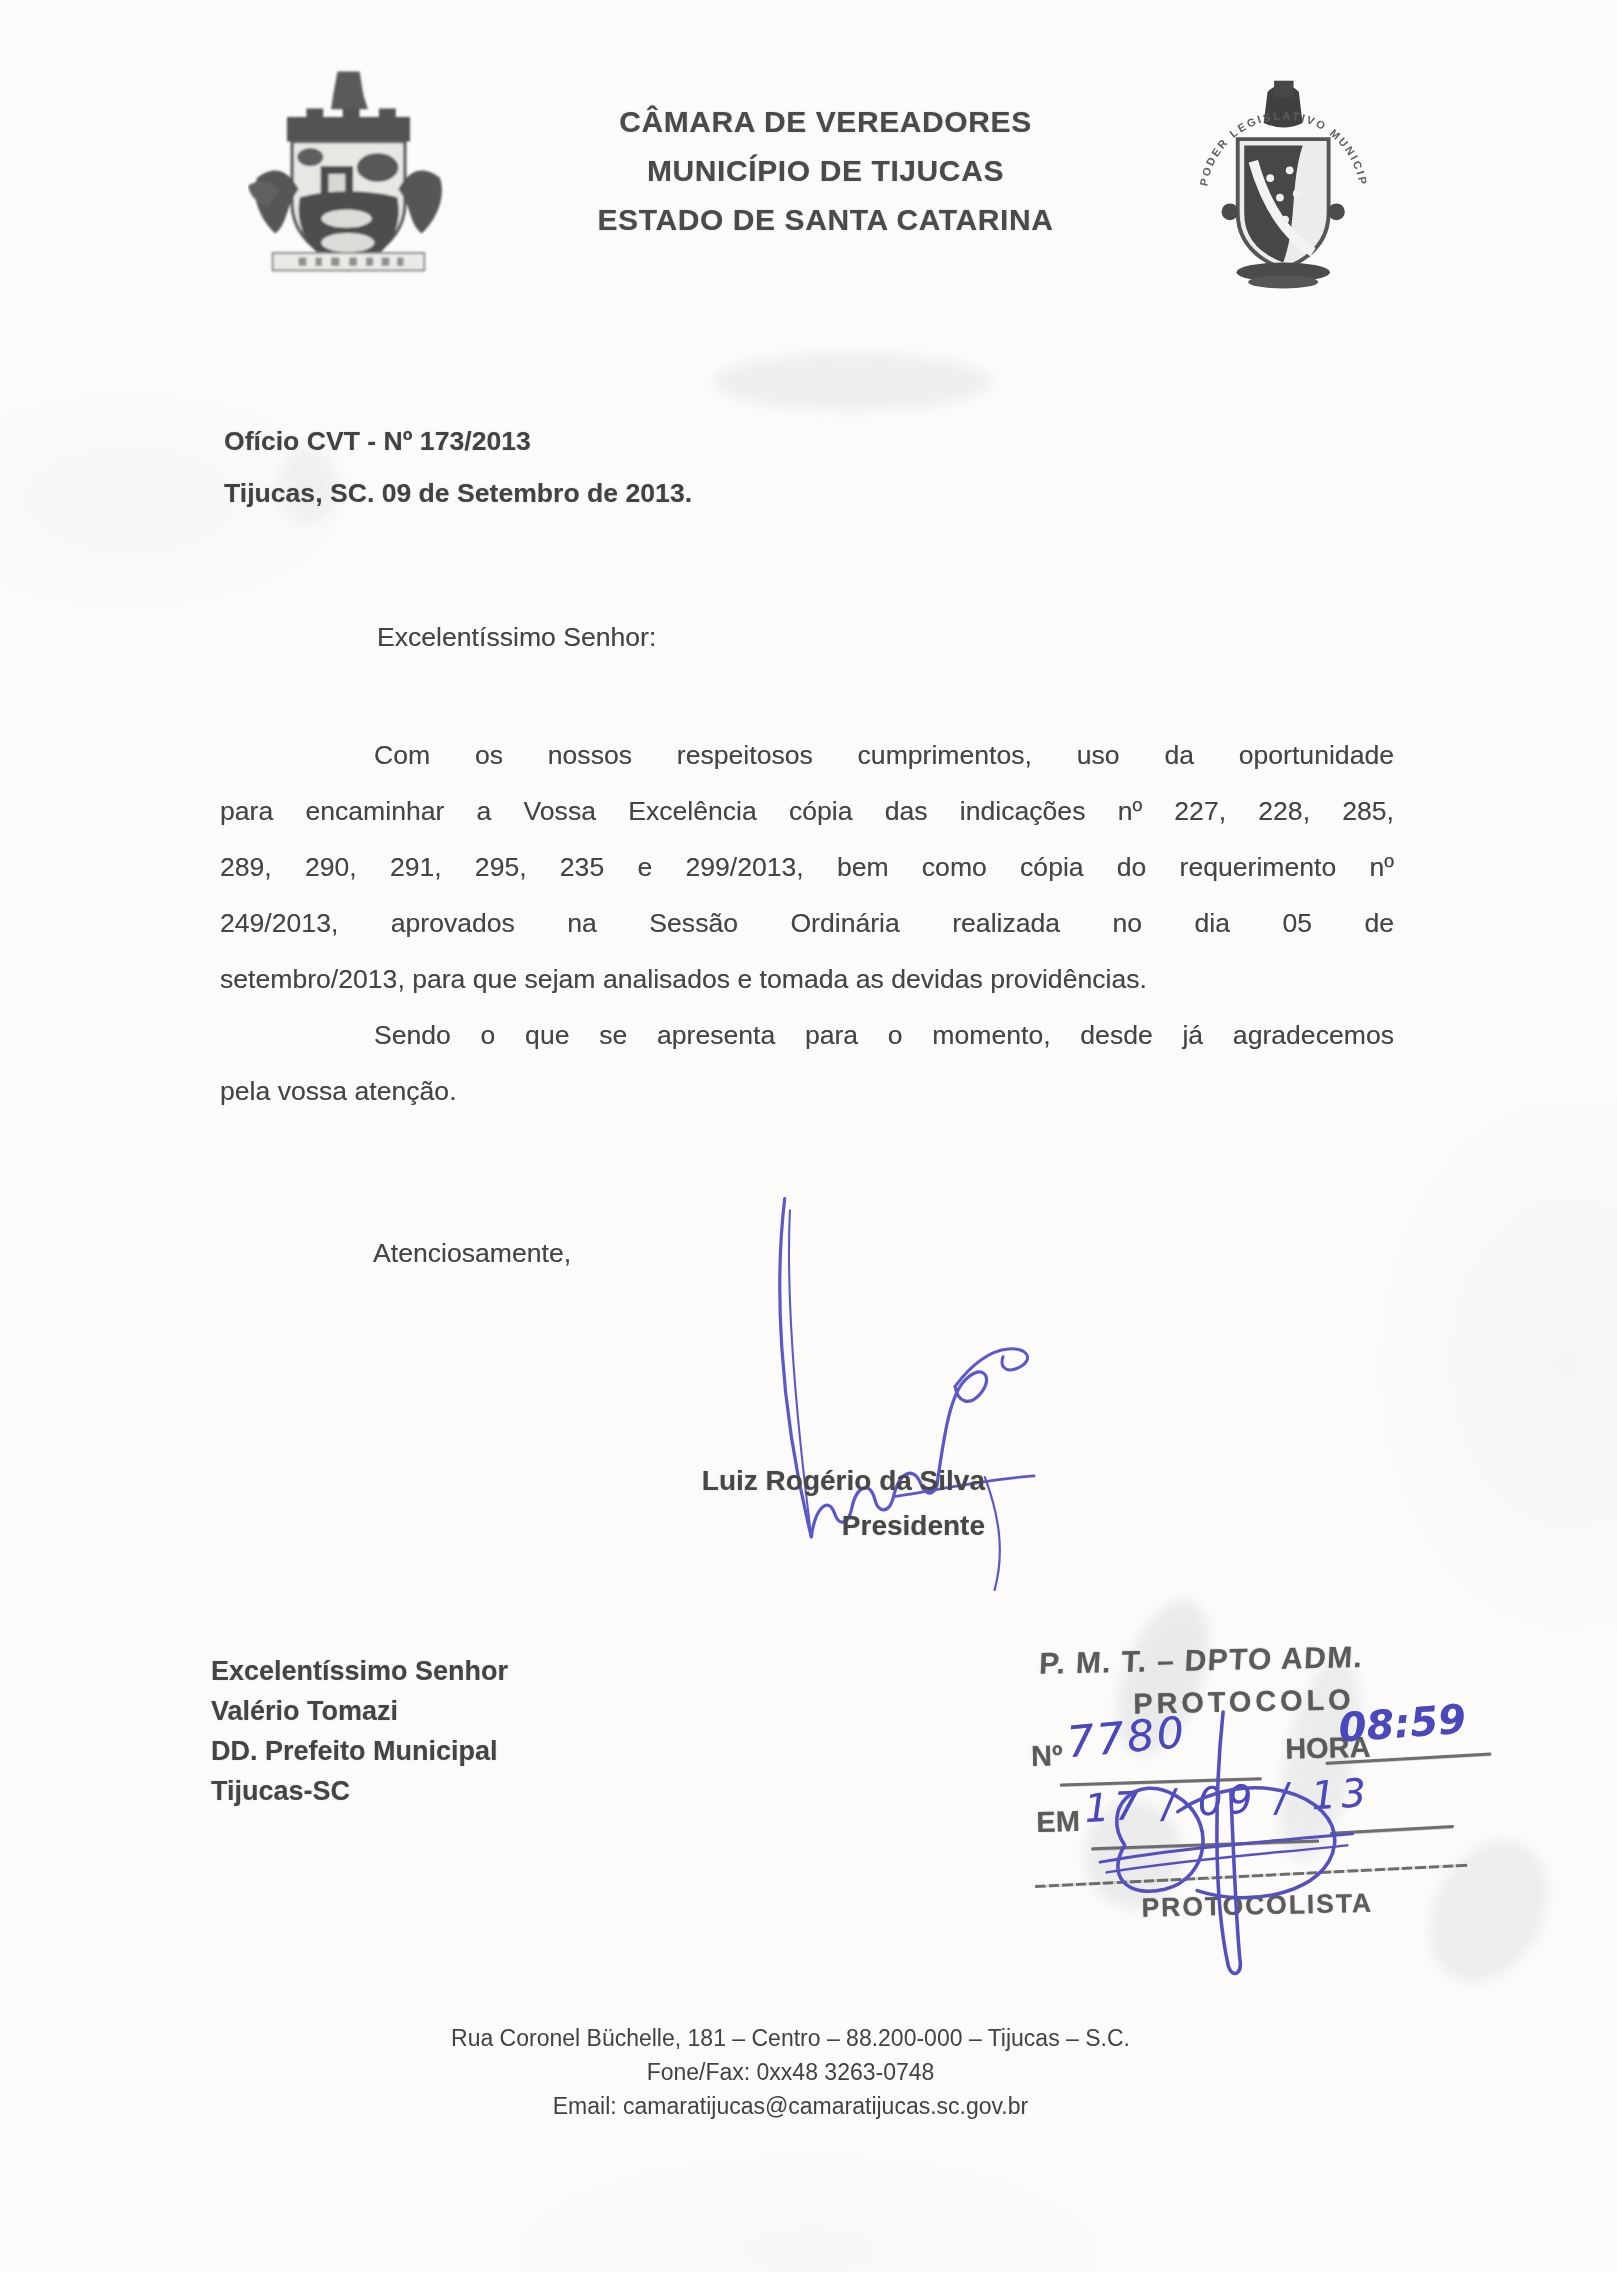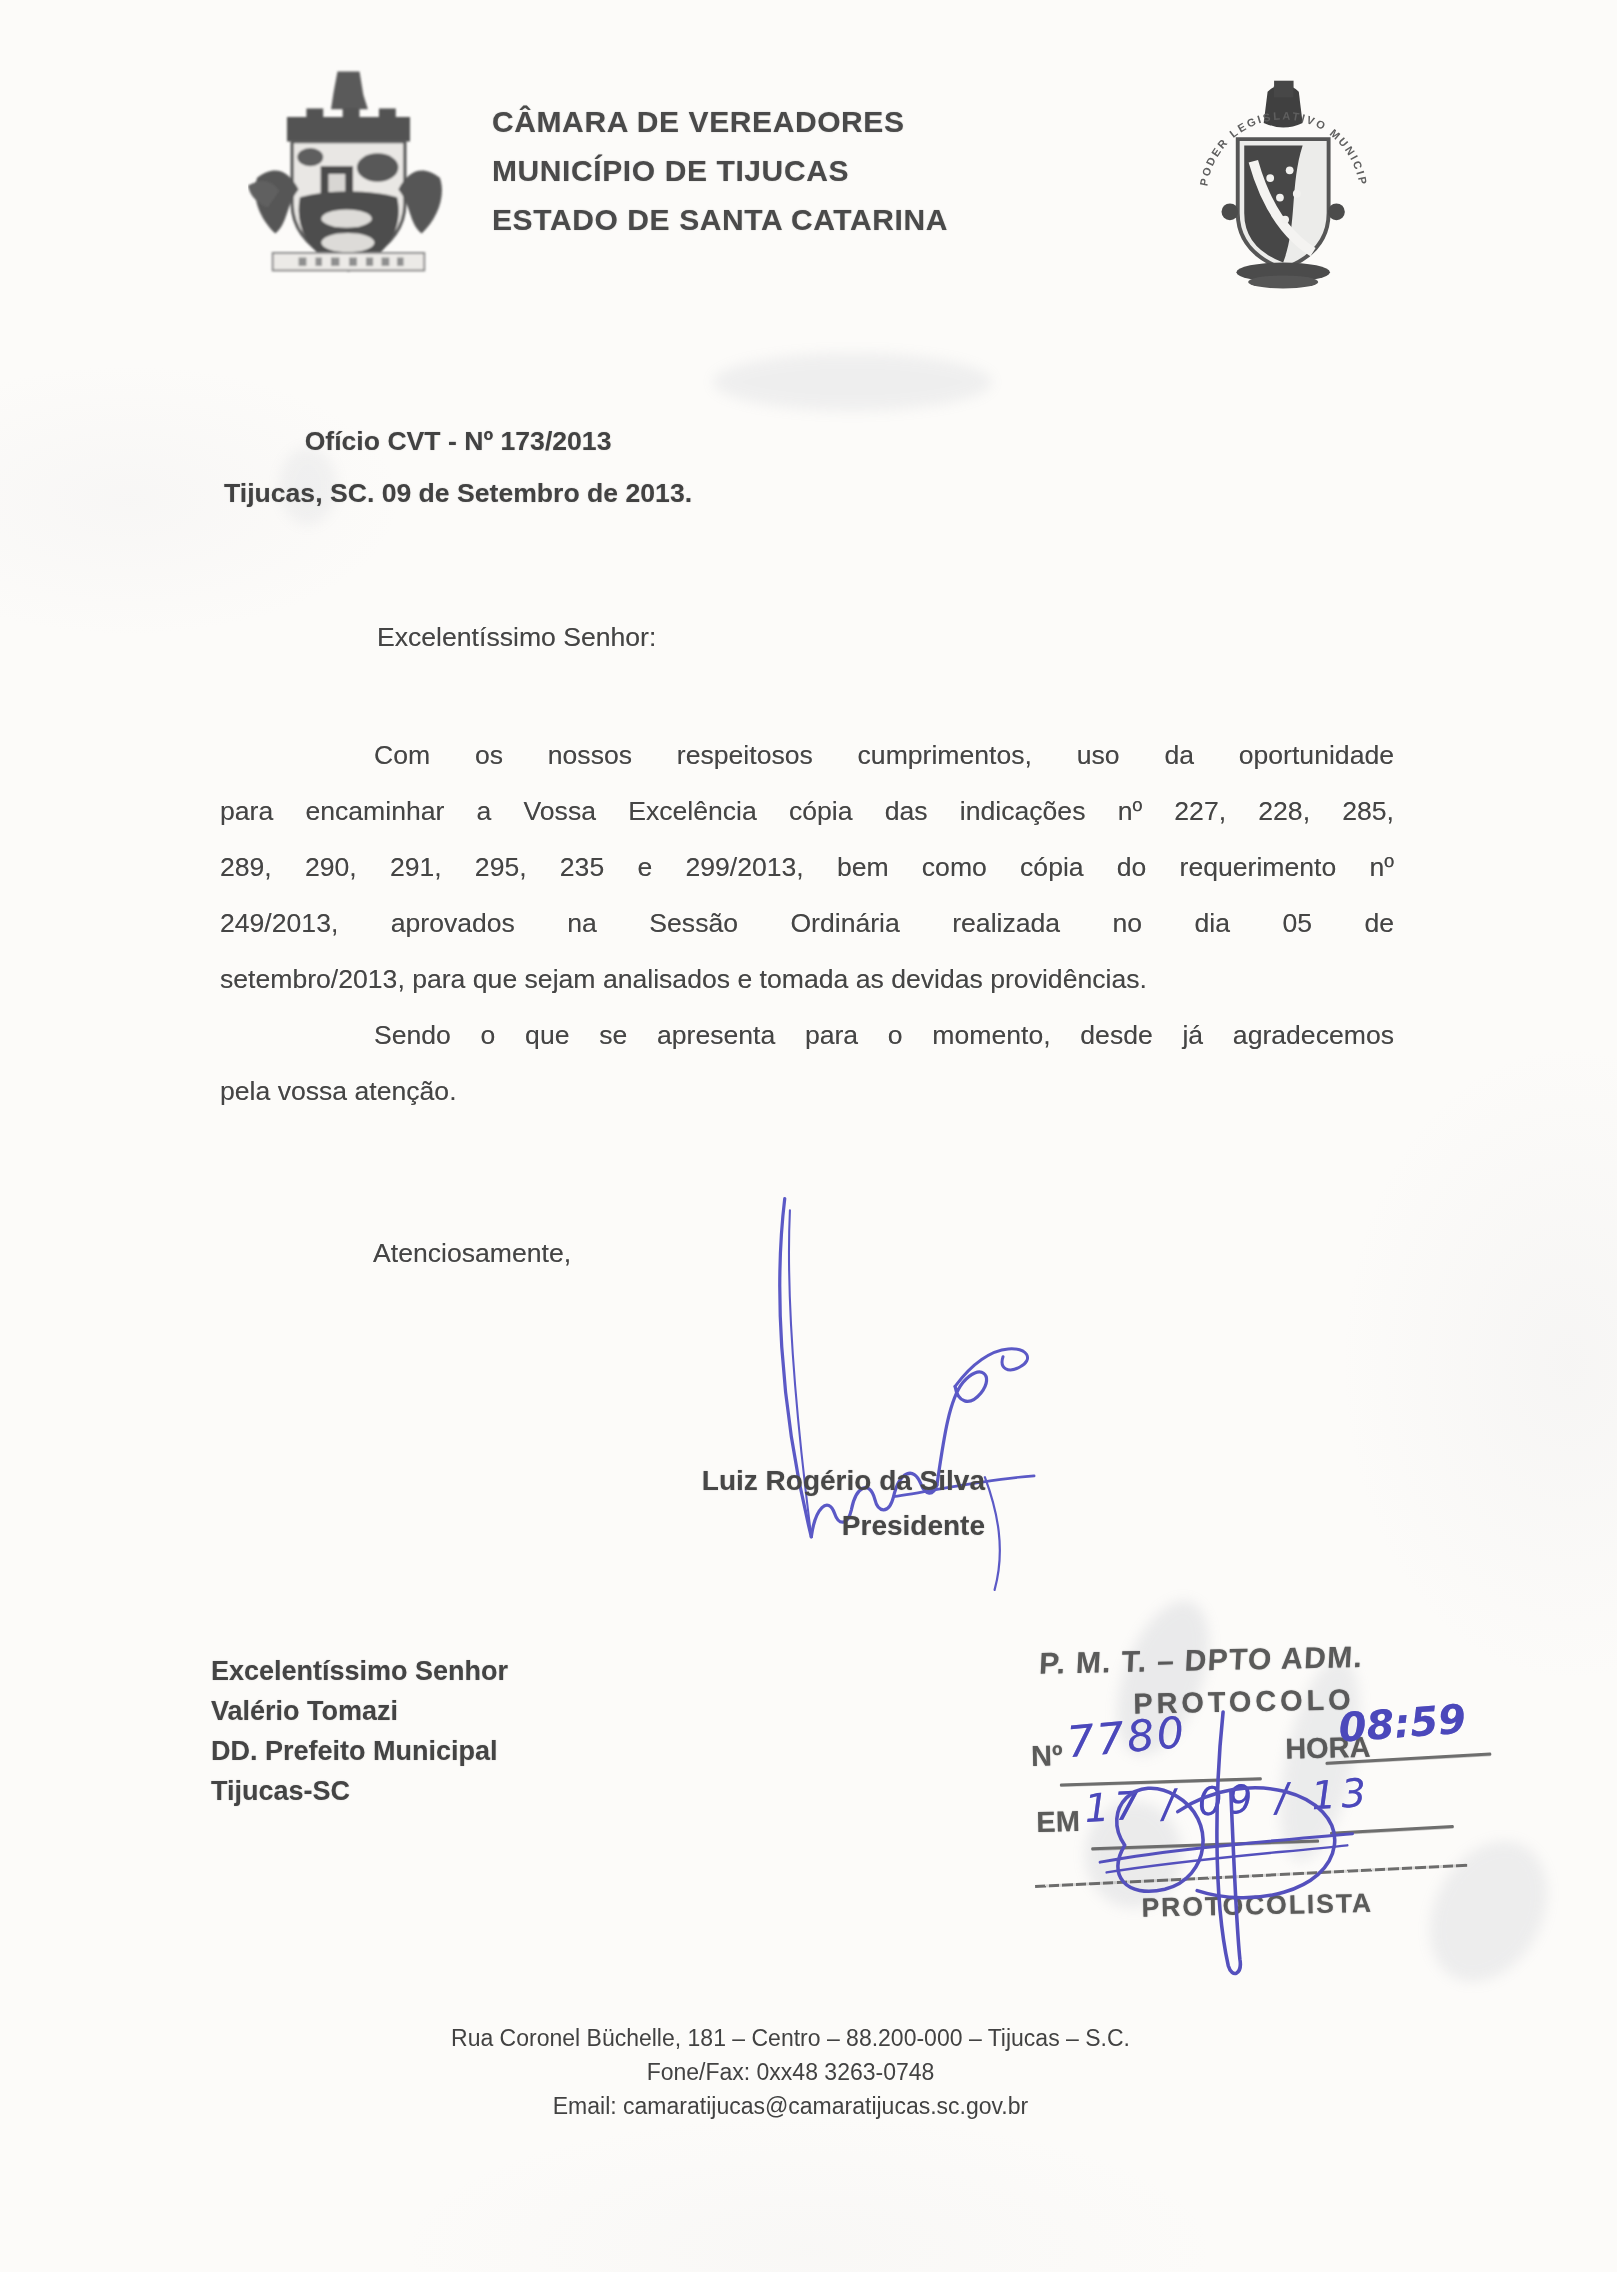--- a/index.html
+++ b/index.html
@@ -12,27 +12,27 @@
       radial-gradient(ellipse 389px 194px at 8% 22%, rgba(210,208,214,.10), transparent 70%),
       radial-gradient(ellipse 324px 454px at 97% 60%, rgba(205,205,210,.12), transparent 70%),
       radial-gradient(ellipse 583px 194px at 50% 99%, rgba(210,210,212,.08), transparent 70%);
     overflow:hidden;
     font-family:"Liberation Sans", sans-serif;
     color:#3f3f3f;
   }
   .txt{position:absolute;white-space:pre;margin-top:8px;}
   .scan{text-shadow:0 0 0.6px rgba(70,70,70,.45);}
   
-  .hdr{position:absolute;left:492px;top:97px;width:667px;text-align:left;
+  .hdr{position:absolute;left:492px;top:97px;width:667px;text-align:center;
        font-weight:bold;font-size:30px;line-height:49px;letter-spacing:0.6px;color:#4a4a4a;
        text-shadow:0 0 1.3px rgba(80,80,80,.4);}
   .emblem{position:absolute;}
   
   .ref{position:absolute;left:224px;top:415px;font-size:26.6px;font-weight:bold;
-       line-height:52px;color:#424242;text-shadow:0 0 1.3px rgba(80,80,80,.35);text-align:center;}
+       line-height:52px;color:#424242;text-shadow:0 0 1.3px rgba(80,80,80,.35);}
   
   .salut{position:absolute;left:377px;top:614px;font-size:26.6px;color:#454545;}
   .bodytext{position:absolute;left:220px;top:727px;width:1174px;font-size:26.6px;
             line-height:56px;color:#454545;}
   .bl{text-align:justify;}
   .bl.jl{text-align-last:justify;}
   .bl.indent{margin-left:154px;}
   
   .closing{position:absolute;left:373px;top:1230px;font-size:26.6px;color:#454545;}
   .signer{position:absolute;left:596px;top:1458px;width:389px;text-align:right;

